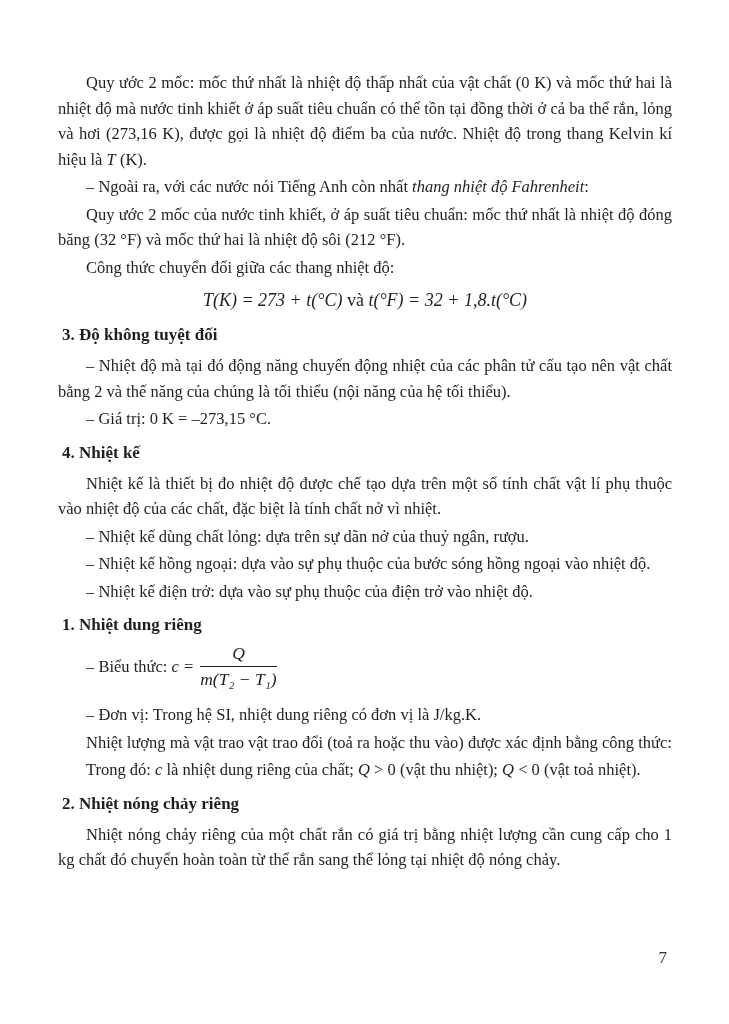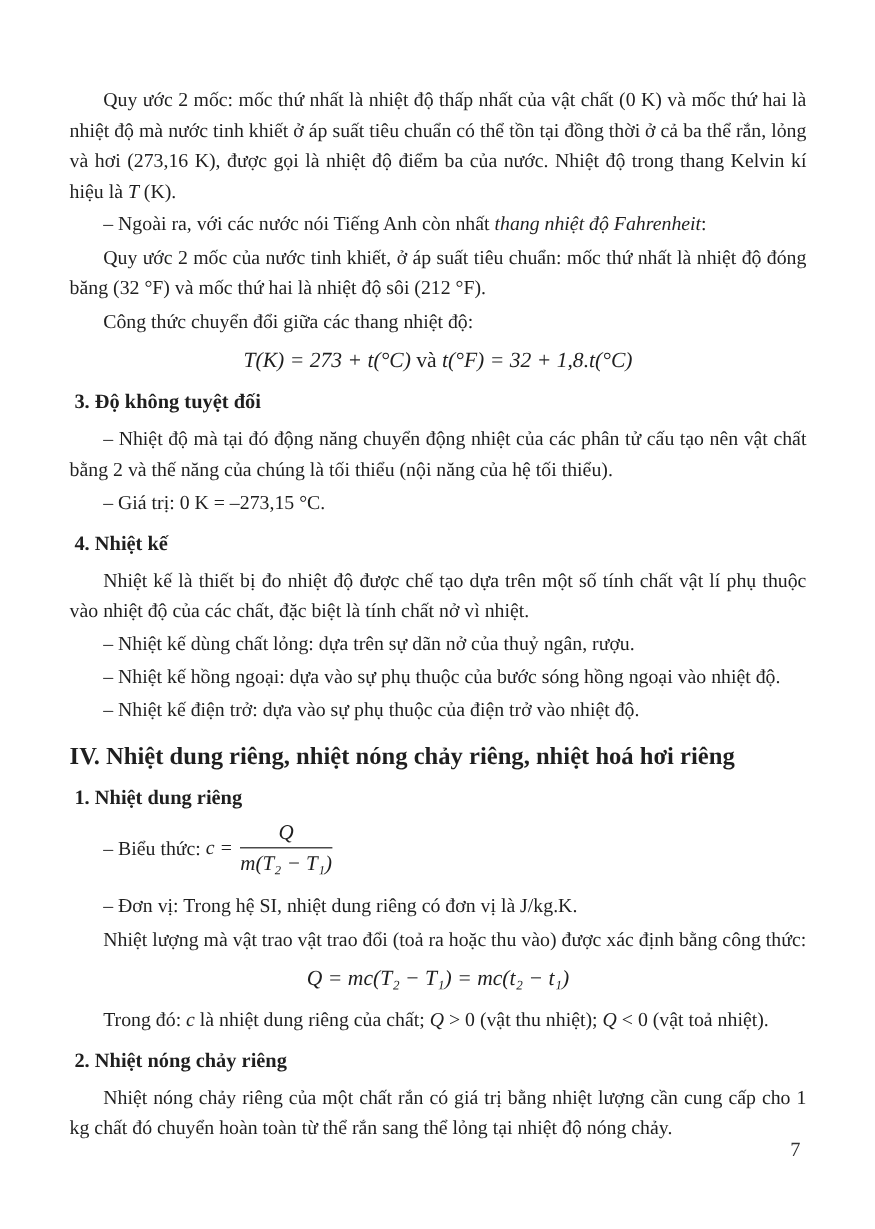--- a/index.html
+++ b/index.html
@@ -72,32 +72,30 @@
   <p class="h2">4. Nhiệt kế</p>
 
   <p class="para">Nhiệt kế là thiết bị đo nhiệt độ được chế tạo dựa trên một số tính chất vật lí phụ thuộc vào nhiệt độ của các chất, đặc biệt là tính chất nở vì nhiệt.</p>
 
   <p class="para nojust">– Nhiệt kế dùng chất lỏng: dựa trên sự dãn nở của thuỷ ngân, rượu.</p>
 
   <p class="para nojust">– Nhiệt kế hồng ngoại: dựa vào sự phụ thuộc của bước sóng hồng ngoại vào nhiệt độ.</p>
 
   <p class="para nojust">– Nhiệt kế điện trở: dựa vào sự phụ thuộc của điện trở vào nhiệt độ.</p>
 
-  <p class="h1">IV. Nhiệt dung riêng, nhiệt nóng chảy riêng, nhiệt hoá hơi riêng</p>
 
   <p class="h2">1. Nhiệt dung riêng</p>
 
 
   <div class="frac-line"><span>– Biểu thức: </span><span class="math">c = </span><span class="frac math"><span class="num">Q</span><span class="den">m(T₂ − T₁)</span></span></div>
 
   <p class="para nojust">– Đơn vị: Trong hệ SI, nhiệt dung riêng có đơn vị là J/kg.K.</p>
 
   <p class="para">Nhiệt lượng mà vật trao vật trao đổi (toả ra hoặc thu vào) được xác định bằng công thức:</p>
 
-  <div class="formula"><span class="math">Q = mc(T₂ − T₁) = mc(t₂ − t₁)</span></div>
 
   <p class="para"><span>Trong đó: </span><span class="it">c</span><span> là nhiệt dung riêng của chất; </span><span class="it">Q</span><span> &gt; 0 (vật thu nhiệt); </span><span class="it">Q</span><span> &lt; 0 (vật toả nhiệt).</span></p>
 
   <p class="h2">2. Nhiệt nóng chảy riêng</p>
 
   <p class="para">Nhiệt nóng chảy riêng của một chất rắn có giá trị bằng nhiệt lượng cần cung cấp cho 1 kg chất đó chuyển hoàn toàn từ thể rắn sang thể lỏng tại nhiệt độ nóng chảy.</p>
 
 </div>
 
 <div class="page-number">7</div>

